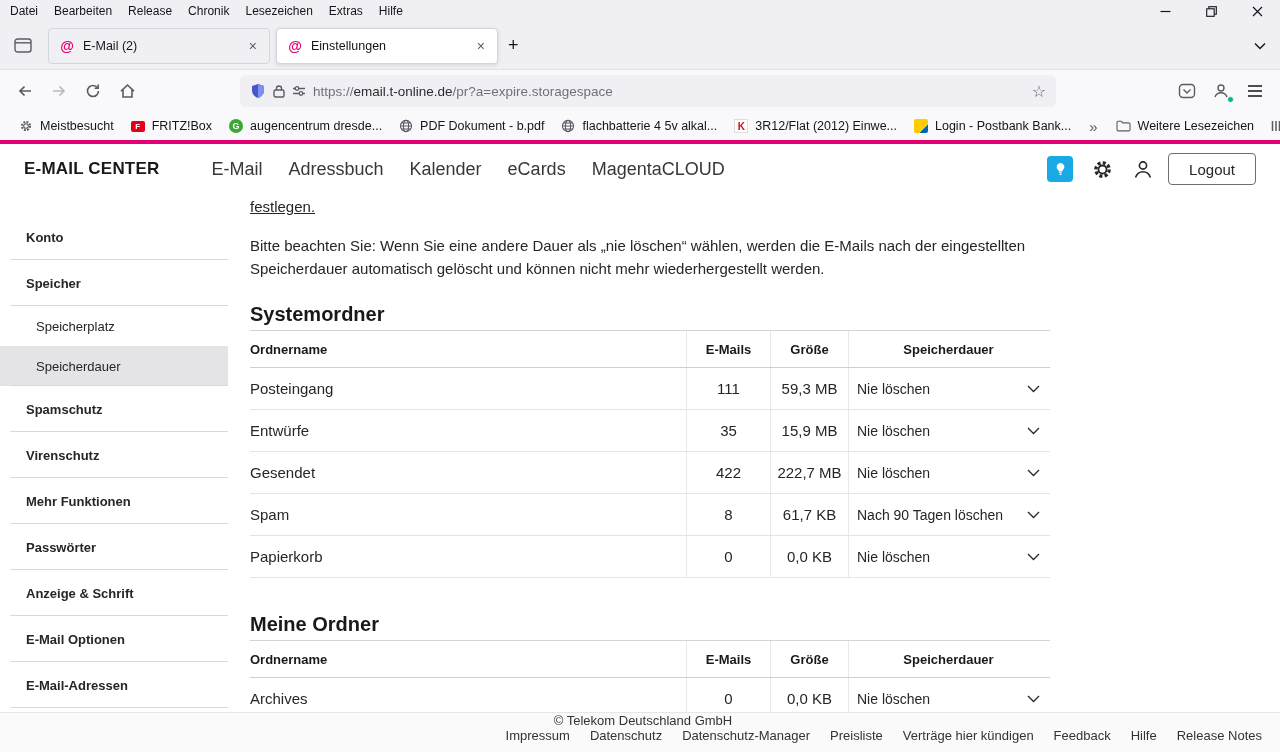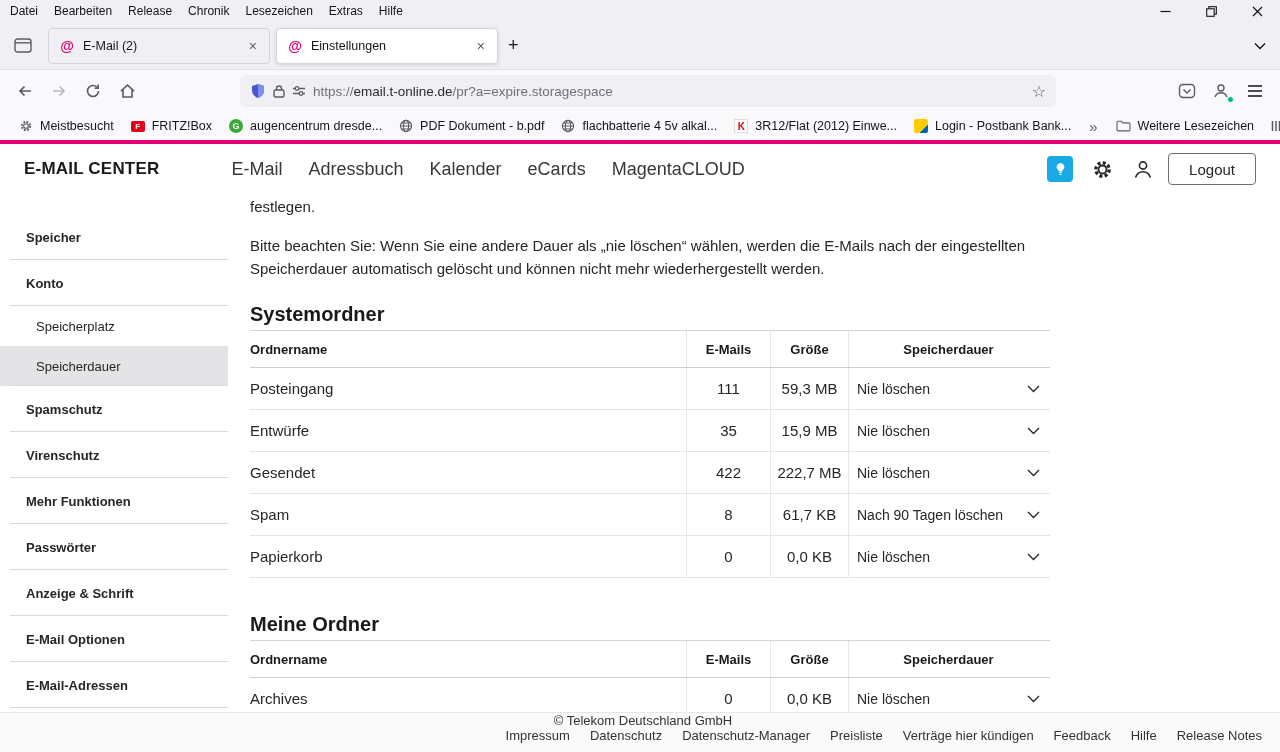--- a/index.html
+++ b/index.html
@@ -45,38 +45,38 @@
   .ico-k { width:14px; height:14px; background:#fff; border:1px solid #ddd; color:#d10a11; font-size:10px; font-weight:700; display:flex; align-items:center; justify-content:center; }
   .ico-pb { width:14px; height:14px; border-radius:2px; background:linear-gradient(135deg,#ffcc00 68%,#0066b3 68%); }
   .bm-right { margin-left:auto; display:flex; align-items:center; }
   .bm-overflow { font-size:15px; color:#5b5b66; padding:0 10px; }
 
   .magenta-line { height:4px; background:#e20074; }
 
   
   .app-header { height:50px; background:#fff; display:flex; align-items:center; padding:0 24px; }
   .app-title { font-size:17px; font-weight:700; color:#191919; letter-spacing:.2px; }
-  .app-nav { display:flex; gap:26px; margin-left:72px; font-size:18px; color:#383838; }
+  .app-nav { display:flex; gap:26px; margin-left:52px; font-size:18px; color:#383838; }
   .app-nav span { cursor:pointer; }
   .hdr-right { margin-left:auto; display:flex; align-items:center; }
   .bulb-btn { width:26px; height:26px; border-radius:4px; background:#19a9e5; display:flex; align-items:center; justify-content:center; }
   .hdr-ico { margin-left:18px; display:flex; align-items:center; justify-content:center; }
   .logout-btn { margin-left:14px; height:32px; padding:12px 20px; background:#fff; border:1px solid #6e6e6e; border-radius:4px; font-size:15px; color:#262626; display:flex; align-items:center; font-family:inherit; }
 
   
   .layout { display:flex; height:518px; overflow:hidden; }
   .sidebar { width:228px; flex:none; padding-top:20px; }
   .side-item { position:relative; height:46px; display:flex; align-items:center; padding-left:26px; font-size:13px; font-weight:700; color:#262626; cursor:pointer; }
   .side-item::after { content:""; position:absolute; left:10px; right:0; bottom:0; border-bottom:1px solid #d9d9d9; }
   .side-item.sub { height:40px; padding-left:36px; font-weight:400; }
   .side-item.sub.noline::after { display:none; }
   .side-item.active { background:#e4e4e7; }
 
   .main { flex:1; padding:2px 0 0 22px; overflow:hidden; }
-  .partial { font-size:15px; line-height:22px; color:#262626; }
+  .partial { font-size:15px; line-height:22px; color:#262626;text-decoration:underline; }
   .note { margin-top:16px; font-size:15px; line-height:23px; color:#262626; }
   .section-title { margin-top:22px; font-size:20px; font-weight:700; color:#191919; line-height:24px; }
   .section-title.second { margin-top:34px; }
 
   .ftable { width:800px; margin-top:4px; }
   .frow { display:grid; grid-template-columns:436px 84px 78px 202px; border-bottom:1px solid #e4e4e4; height:42px; }
   .frow > div { height:100%; display:flex; align-items:center;text-align:center; }
   .frow > div + div { border-left:1px solid #e8e8e8; }
   .fhead { height:38px; border-top:1px solid #d4d4d4; border-bottom:1px solid #cfcfcf; font-size:13px; font-weight:700; color:#191919; }
   .c-name { font-size:15px; }
@@ -317,22 +317,22 @@
           <circle cx="11" cy="7.5" r="3.6" fill="none" stroke="#262626" stroke-width="1.6"></circle>
           <path d="M3.5 19.5c1.5-4.2 4.5-5.8 7.5-5.8s6 1.6 7.5 5.8" fill="none" stroke="#262626" stroke-width="1.6"></path>
         </svg>
     </span>
     <button class="logout-btn">Logout</button>
   </div>
 </div>
 
 <div class="layout">
   <div class="sidebar">
+    <div class="side-item">Konto</div>
     <div class="side-item">Speicher</div>
-    <div class="side-item">Konto</div>
     <div class="side-item sub noline">Speicherplatz</div>
     <div class="side-item sub active">Speicherdauer</div>
     <div class="side-item">Spamschutz</div>
     <div class="side-item">Virenschutz</div>
     <div class="side-item">Mehr Funktionen</div>
     <div class="side-item">Passwörter</div>
     <div class="side-item">Anzeige &amp; Schrift</div>
     <div class="side-item">E-Mail Optionen</div>
     <div class="side-item">E-Mail-Adressen</div>
   </div>

